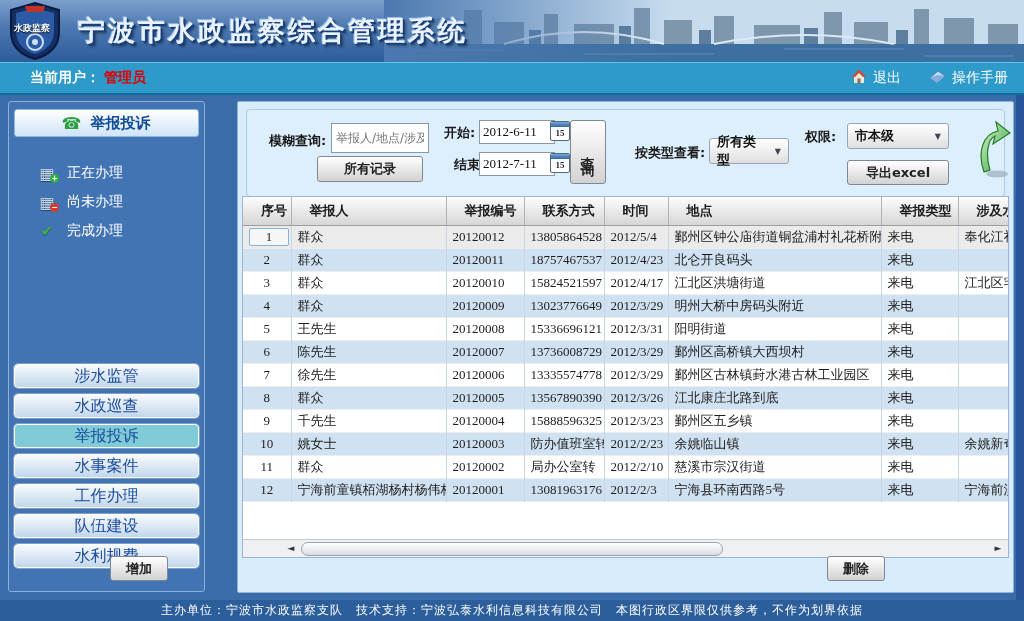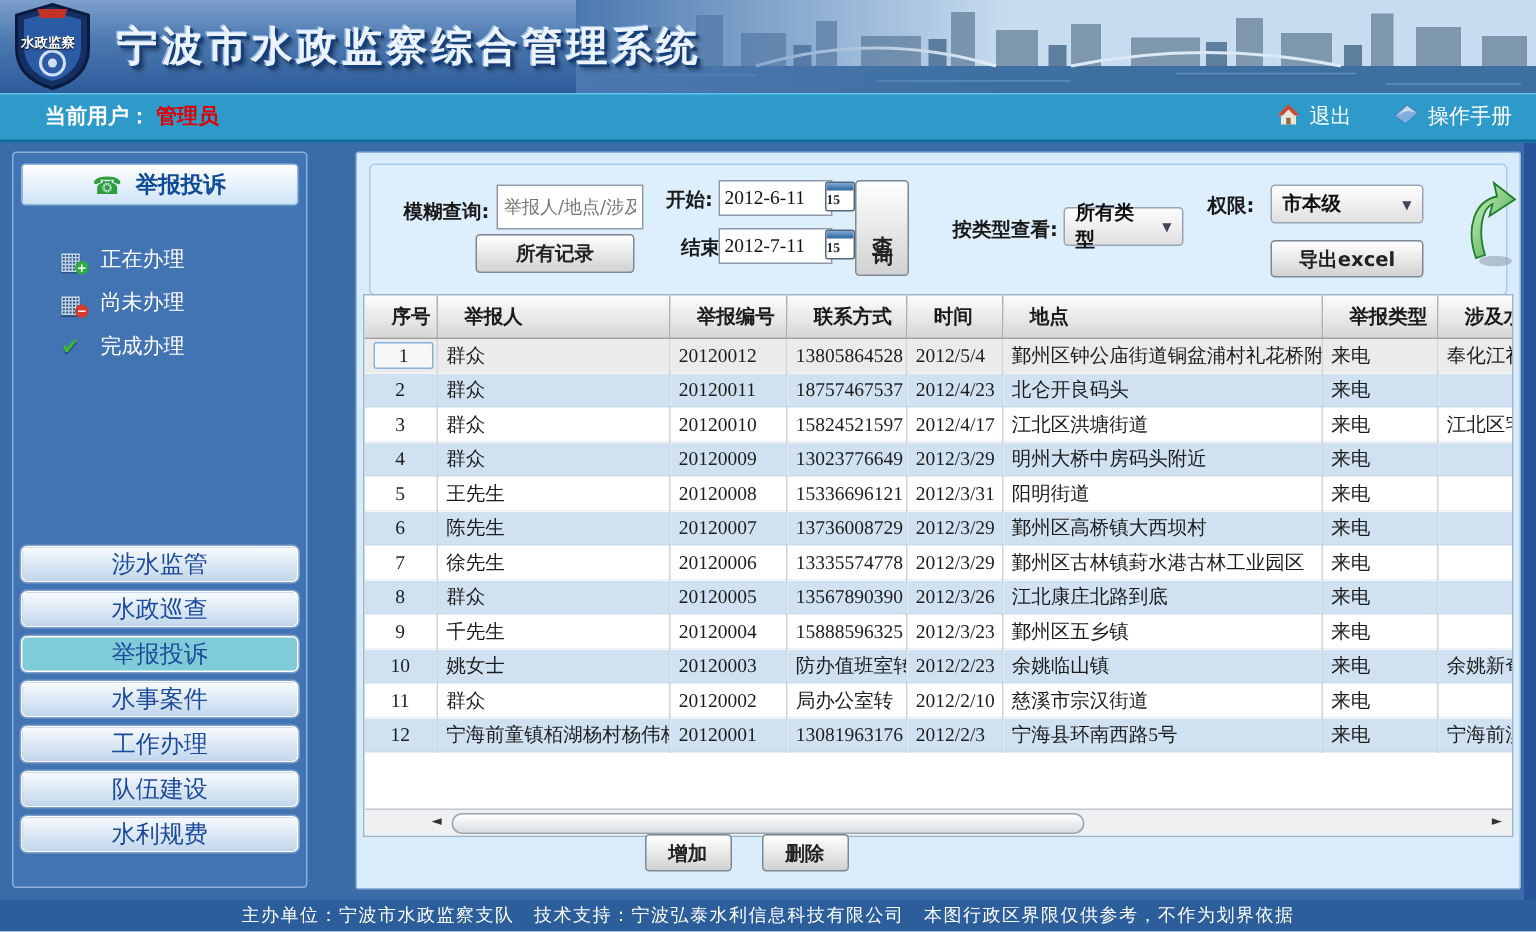--- a/index.html
+++ b/index.html
@@ -75,21 +75,21 @@
   .fuzzy-input{position:absolute;left:84px;top:13px;width:88px;height:24px;border:1px solid #8a99a8;
           font-size:12px;padding:2px 4px;color:#333;font-family:inherit;}
   .btn-std{background:linear-gradient(#ffffff,#d2d2d2);border:1px solid #7f8890;border-radius:3px;
           font-size:13px;font-weight:bold;color:#222;cursor:pointer;font-family:inherit;}
   .btn-allrecords{position:absolute;left:70px;top:46px;width:106px;height:26px;}
   .date-input{position:absolute;width:68px;height:20px;border:1px solid #8a99a8;font-size:13px;
           font-weight:normal;font-family:"Liberation Serif",serif;padding:1px 3px;color:#111;}
   .cal{position:absolute;width:18px;height:18px;background:#fff;border:1px solid #55677a;
           border-radius:2px;cursor:pointer;overflow:hidden;}
   .cal i{display:block;height:5px;background:linear-gradient(#7aa7d6,#31669f);}
-  .cal b{display:block;text-align:left;font-size:9px;line-height:12px;color:#123;
+  .cal b{display:block;text-align:center;font-size:9px;line-height:12px;color:#123;
           font-family:"Liberation Serif",serif;}
   .btn-query{position:absolute;left:323px;top:10px;width:36px;height:64px;
           writing-mode:vertical-rl;text-orientation:upright;letter-spacing:6px;font-size:14px;}
   .select{position:absolute;height:26px;background:linear-gradient(#ffffff,#dfdfdf);
           border:1px solid #96a6b6;border-radius:3px;display:flex;align-items:center;
           justify-content:space-between;padding:0 7px;font-size:13px;font-weight:bold;color:#111;
           cursor:pointer;box-sizing:border-box;}
   .select .arrow{font-size:8px;color:#445;margin-left:8px;}
   .btn-export{position:absolute;left:600px;top:50px;width:102px;height:25px;}
   .export-refresh-icon{position:absolute;left:728px;top:8px;cursor:pointer;}
@@ -118,21 +118,21 @@
           border-top:1px solid #c5c9cd;}
   .hs-arrow{position:absolute;top:0;width:16px;height:16px;text-align:center;font-size:9px;
           line-height:16px;color:#333;cursor:pointer;}
   .hs-left{left:40px;}
   .hs-right{right:2px;}
   .hs-thumb{position:absolute;left:58px;top:2px;width:420px;height:12px;border-radius:7px;
           background:linear-gradient(#ffffff,#d8dce1);border:1px solid #9aa4ae;cursor:grab;}
 
   
   .actionbar{position:absolute;left:0;right:0;bottom:8px;height:28px;display:flex;
-          justify-content:center;gap:20px;transform:translateX(-128px);margin-top:28px;}
+          justify-content:space-between;gap:20px;transform:translateX(-128px);margin-top:28px;}
   .actionbar .btn-std{width:58px;height:25px;}
 
   
   .footer{position:absolute;bottom:0;left:0;width:1024px;height:21px;background:#2b5e9a;
           color:#fff;font-size:12px;display:flex;align-items:center;justify-content:center;
           letter-spacing:1px;}
 </style>
 </head>
 <body>
 

